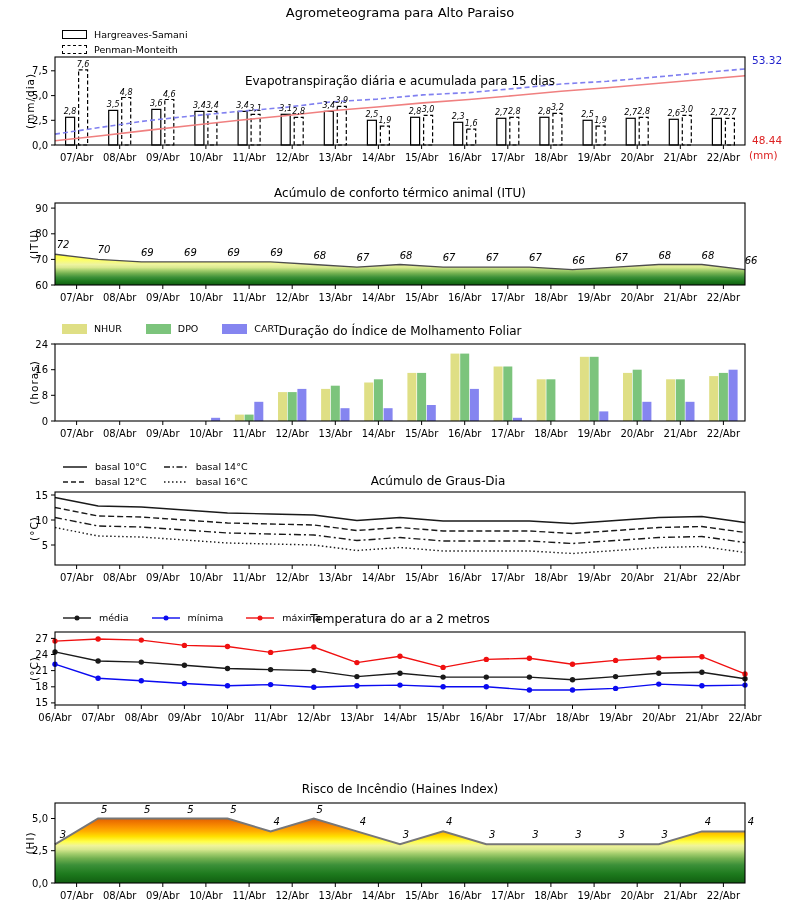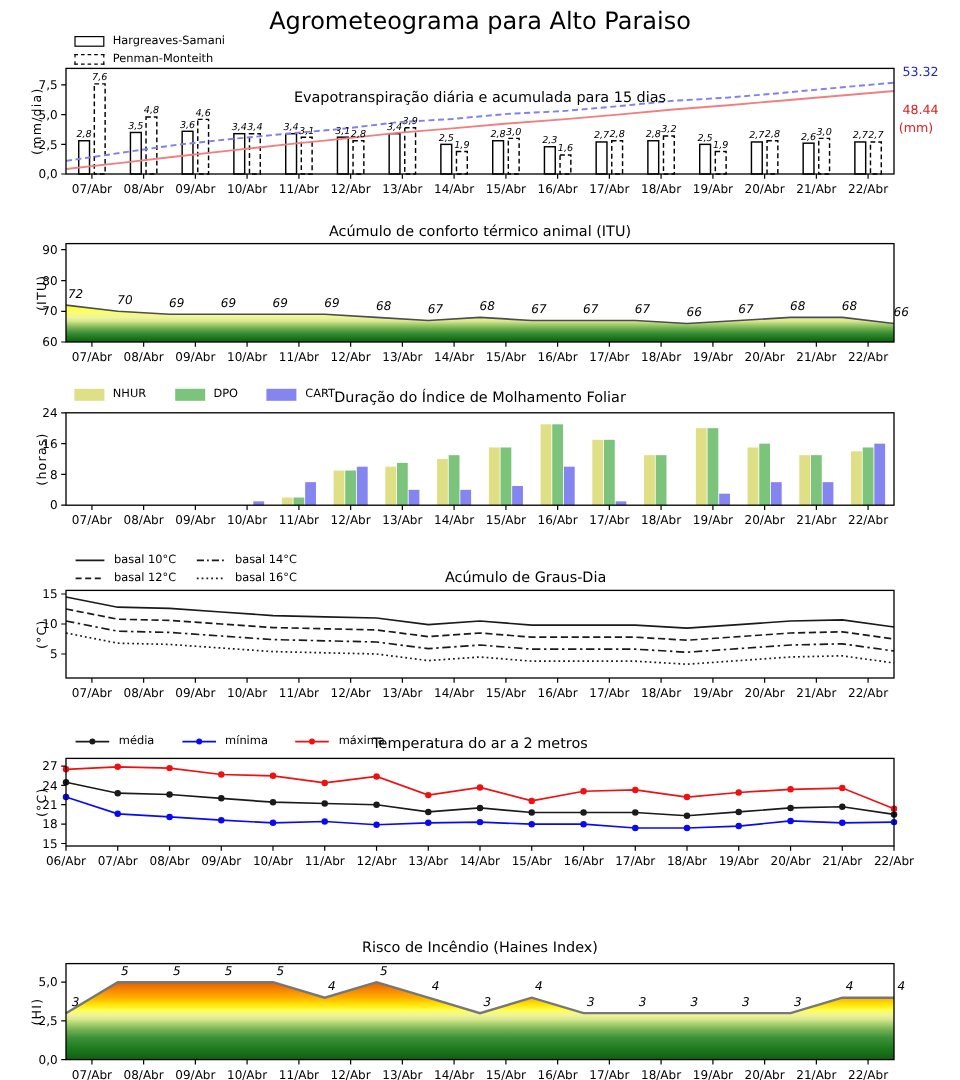--- a/index.html
+++ b/index.html
@@ -1,42 +1,42 @@
 <!DOCTYPE html>
 <html><head>
 <meta charset="utf-8">
 <style>
   html,body{margin:0;padding:0;}
   body{
     width:800px;height:900px;background:#ffffff;position:relative;
     font-family:"DejaVu Sans","Liberation Sans",sans-serif;color:#000;
     overflow:hidden;
   }
-  .main-title{position:absolute;top:5px;left:0;width:800px;text-align:center;font-size:20px;}
+  .main-title{position:absolute;top:5px;left:0;width:800px;text-align:center;font-size:13px;}
   .sect{position:absolute;left:0;width:800px;}
   .subtitle{position:absolute;left:0;width:800px;text-align:center;font-size:12px;z-index:1;}
   svg.plot{position:absolute;left:0;top:0;z-index:0;}
   svg text{font-family:"DejaVu Sans","Liberation Sans",sans-serif;fill:#000;}
   svg .tick{font-size:10px;}
   svg .ylab{font-size:10.5px;letter-spacing:1px;}
   svg .ann{font-style:italic;}
   svg .i8{font-size:8px;}
   svg .i10{font-size:10px;}
   .legend{position:absolute;display:flex;z-index:2;}
   .li{display:flex;align-items:center;gap:7px;font-size:9.5px;white-space:nowrap;}
   .evapo-legend{left:62px;top:1px;flex-direction:column;gap:4px;}
   .box-swatch{width:25px;height:9px;background:#fff;border:1.3px solid #000;box-sizing:border-box;}
   .box-swatch.dashed{border-style:dashed;}
   .molh-legend{left:62px;top:5px;gap:24px;}
   .fill-swatch{width:25px;height:10px;}
   .graus-legend{left:62px;top:1px;display:grid;grid-auto-flow:column;grid-template-rows:auto auto;column-gap:16px;row-gap:4px;}
   .temp-legend{left:62px;top:12px;gap:22px;}
   .cum{position:absolute;left:752px;font-size:10.5px;z-index:2;}
   .cum-blue{color:#2222cc;}
-  .cum-red{color:#dd2222;}
+  .cum-red{color:#dd2222;margin-top:48px;}
 </style>
 </head>
 <body>
 
 <div class="main-title">Agrometeograma para Alto Paraiso</div>
 
 <section class="sect" style="top:28px;height:154px;">
   <div class="legend evapo-legend">
     <div class="li">
       <span class="box-swatch"></span>

